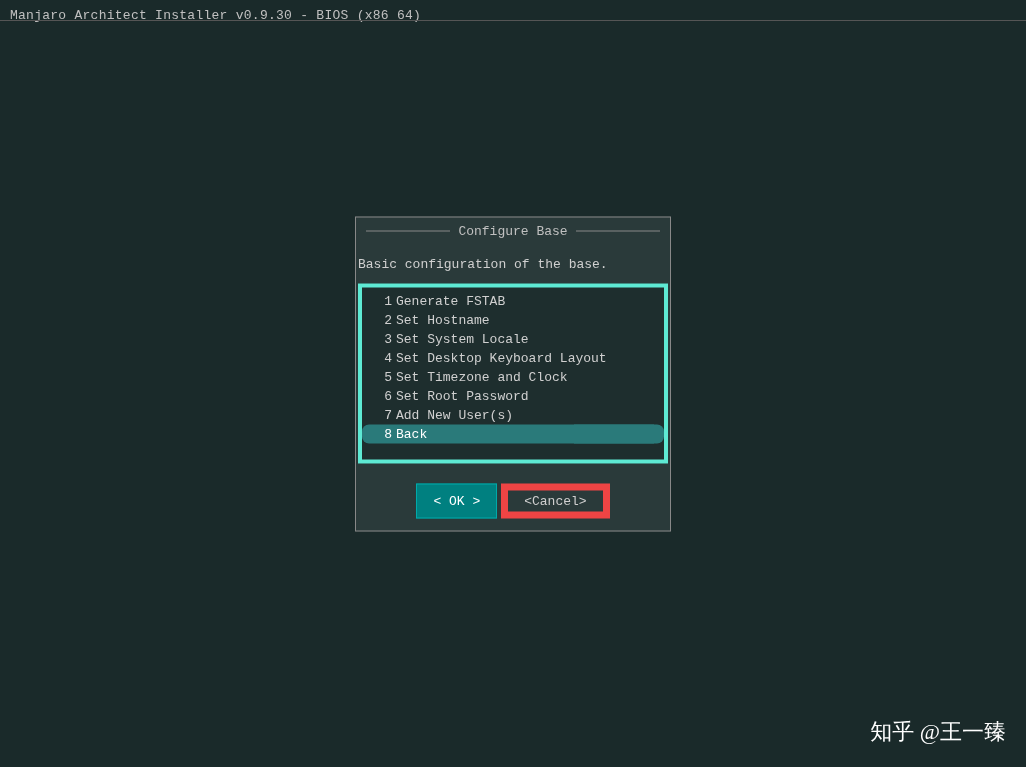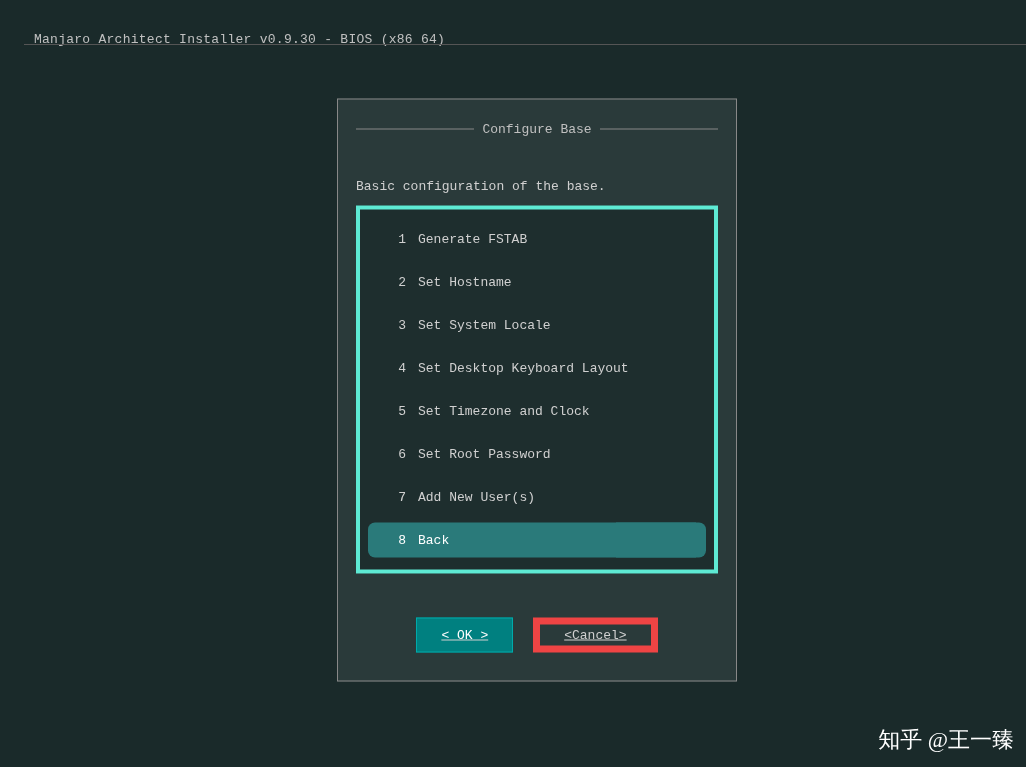--- a/index.html
+++ b/index.html
@@ -1,16 +1,16 @@
 <!DOCTYPE html>
 <html><head>
   <meta charset="utf-8">
   <style>
     * {
-      margin: 8px;
+      margin: 0;
       padding: 0;
       box-sizing: border-box;
     }
 
     body {
       width: 1026px;
       height: 767px;
       background-color: #1a2a2a;
       font-family: 'Courier New', Courier, monospace;
       font-size: 14px;
@@ -49,21 +49,21 @@
 
     .dialog-overlay {
       position: absolute;
       top: 50%;
       left: 50%;
       transform: translate(-50%, -50%);
       margin-top: -10px;
     }
 
     .dialog {
-      width: 400px;
+      width: 316px;
       border: 1px solid #888;
       background-color: #2a3a3a;
       position: relative;
     }
 
     .dialog-title-bar {
       display: flex;
       align-items: center;
       justify-content: center;
       padding: 6px 10px;
@@ -137,21 +137,20 @@
       width: 20px;
       text-align: right;
       margin-right: 4px;
     }
 
     .dialog-footer {
       padding: 8px 14px 12px;
       display: flex;
       justify-content: center;
       gap: 4px;
-      text-decoration: underline;
     }
 
     .btn {
       padding: 3px 16px;
       font-family: 'Courier New', Courier, monospace;
       font-size: 13px;
       cursor: pointer;
       border: 1px solid #888;
       background-color: #2a3a3a;
       color: #d0d0d0;

